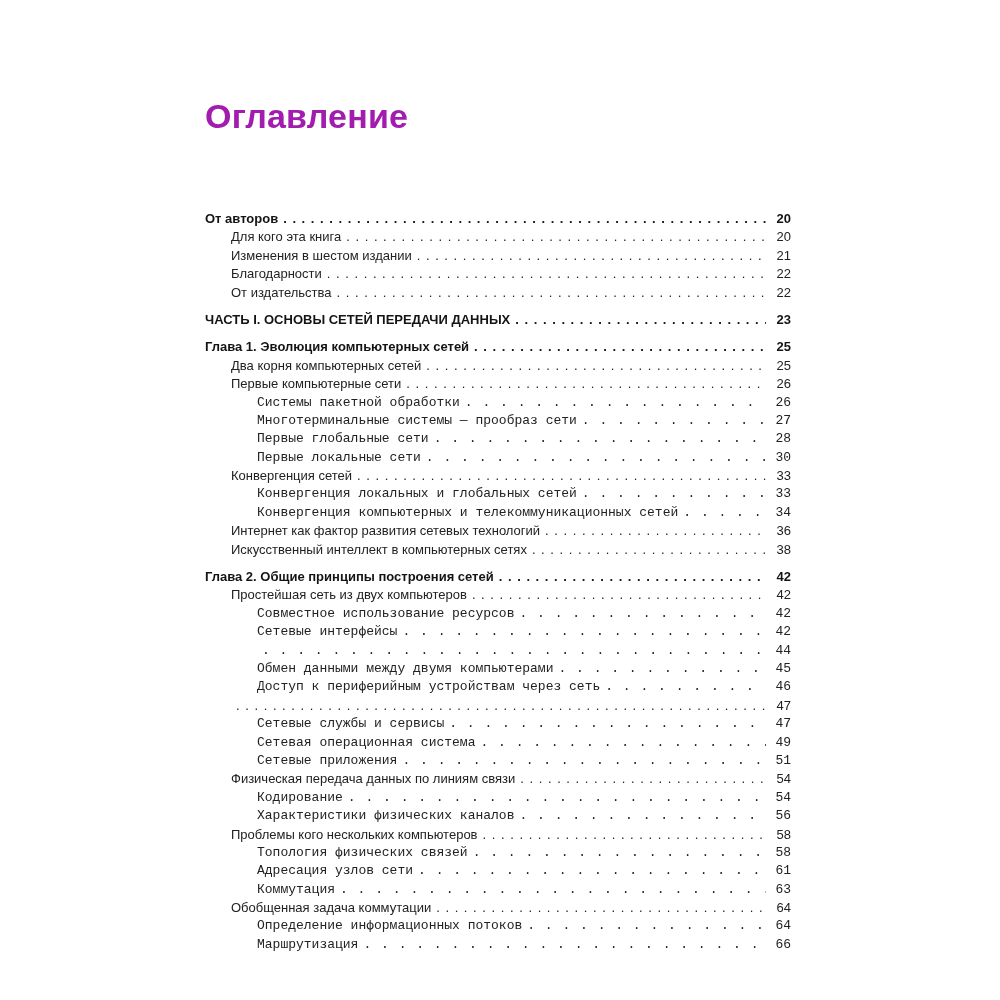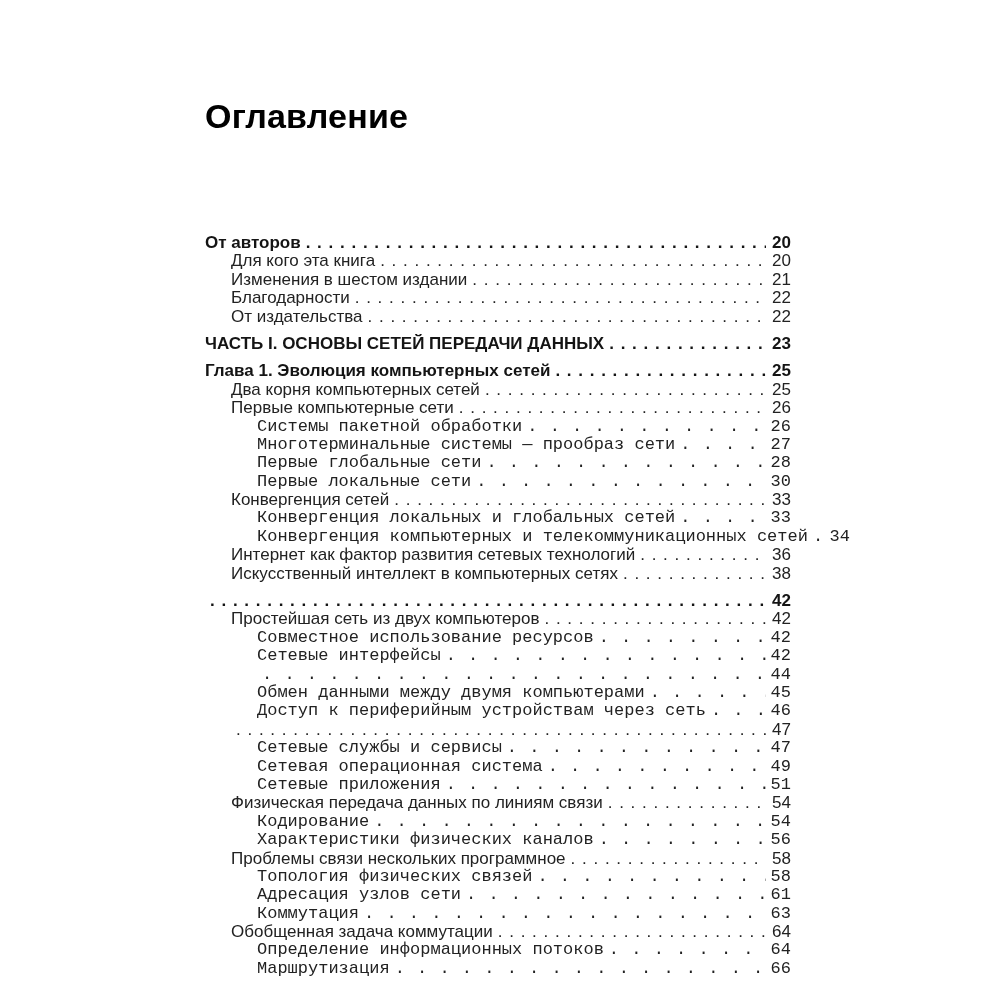--- a/index.html
+++ b/index.html
@@ -13,36 +13,37 @@
     overflow: hidden;
   }
   .title {
     position: absolute;
     left: 205px;
     top: 96px;
     margin: 0;
     font-size: 34px;
     line-height: 40px;
     font-weight: 700;
-    color: #000000;
+    color: #a21caf;
     letter-spacing: 0.2px;
   }
   .toc {
     position: absolute;
     left: 205px;
     top: 210px;
     width: 586px;
   }
   .row {
     display: flex;
     align-items: baseline;
     height: 18.4px;
     line-height: 18.4px;
-    font-size: 17px;
+    font-size: 13px;
     color: #222222;
+    justify-content: flex-end;
   }
   .row.bold { font-weight: 700; color: #141414; }
   .row.gap { margin-top: 9px; }
   .row.level-1 { padding-left: 26px; }
   .row.level-2 { padding-left: 52px; font-family: Liberation Mono, monospace; }
   .label { white-space: nowrap; flex: 0 0 auto; }
   .leader {
     flex: 1 1 auto;
     overflow: hidden;
     white-space: nowrap;
@@ -52,21 +53,20 @@
   }
   .leader::after {
     content: ". . . . . . . . . . . . . . . . . . . . . . . . . . . . . . . . . . . . . . . . . . . . . . . . . . . . . . . . . . . . . . . . . . . . . . . . . . . . . . . . . . . . . . . . . . . . . . . . . . . . . . . .";
     letter-spacing: 1px;
   }
   .pagenum {
     flex: 0 0 auto;
     min-width: 22px;
     text-align: right;
     white-space: nowrap;
-    margin-top: 24px;
   }
 </style>
 </head>
 <body>
 
 <div class="page">
   <h1 class="title">Оглавление</h1>
   <div class="toc" id="toc">
       <div class="row level-0 bold">
     <span class="label">От авторов</span>
@@ -152,20 +152,21 @@
     <span class="label">Интернет как фактор развития сетевых технологий</span>
     <span class="leader"></span>
     <span class="pagenum">36</span>
   </div>
       <div class="row level-1">
     <span class="label">Искусственный интеллект в компьютерных сетях</span>
     <span class="leader"></span>
     <span class="pagenum">38</span>
   </div>
       <div class="row level-0 bold gap">
+    <span class="label">Глава 2. Общие принципы построения сетей</span>
     <span class="leader"></span>
     <span class="pagenum">42</span>
   </div>
       <div class="row level-1">
     <span class="label">Простейшая сеть из двух компьютеров</span>
     <span class="leader"></span>
     <span class="pagenum">42</span>
   </div>
       <div class="row level-2">
     <span class="label">Совместное использование ресурсов</span>
@@ -219,21 +220,21 @@
     <span class="label">Кодирование</span>
     <span class="leader"></span>
     <span class="pagenum">54</span>
   </div>
       <div class="row level-2">
     <span class="label">Характеристики физических каналов</span>
     <span class="leader"></span>
     <span class="pagenum">56</span>
   </div>
       <div class="row level-1">
-    <span class="label">Проблемы связи нескольких программное</span>
+    <span class="label">Проблемы кого нескольких компьютеров</span>
     <span class="leader"></span>
     <span class="pagenum">58</span>
   </div>
       <div class="row level-2">
     <span class="label">Топология физических связей</span>
     <span class="leader"></span>
     <span class="pagenum">58</span>
   </div>
       <div class="row level-2">
     <span class="label">Адресация узлов сети</span>

